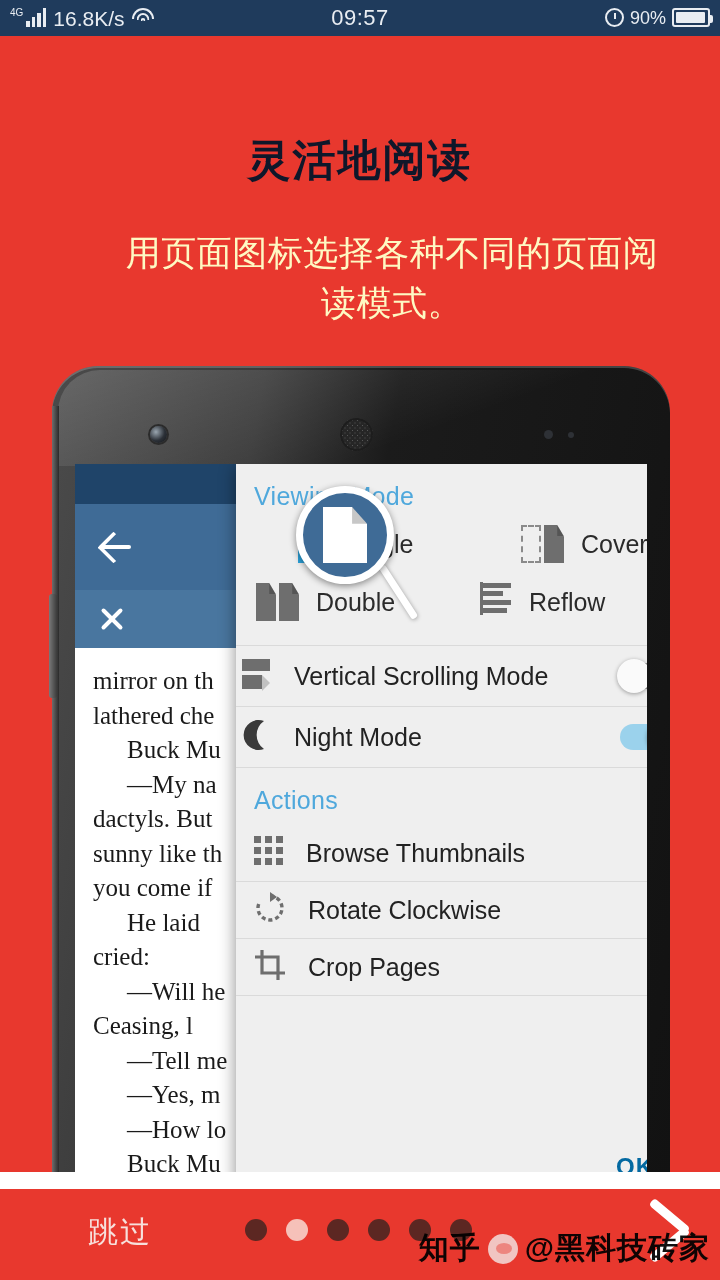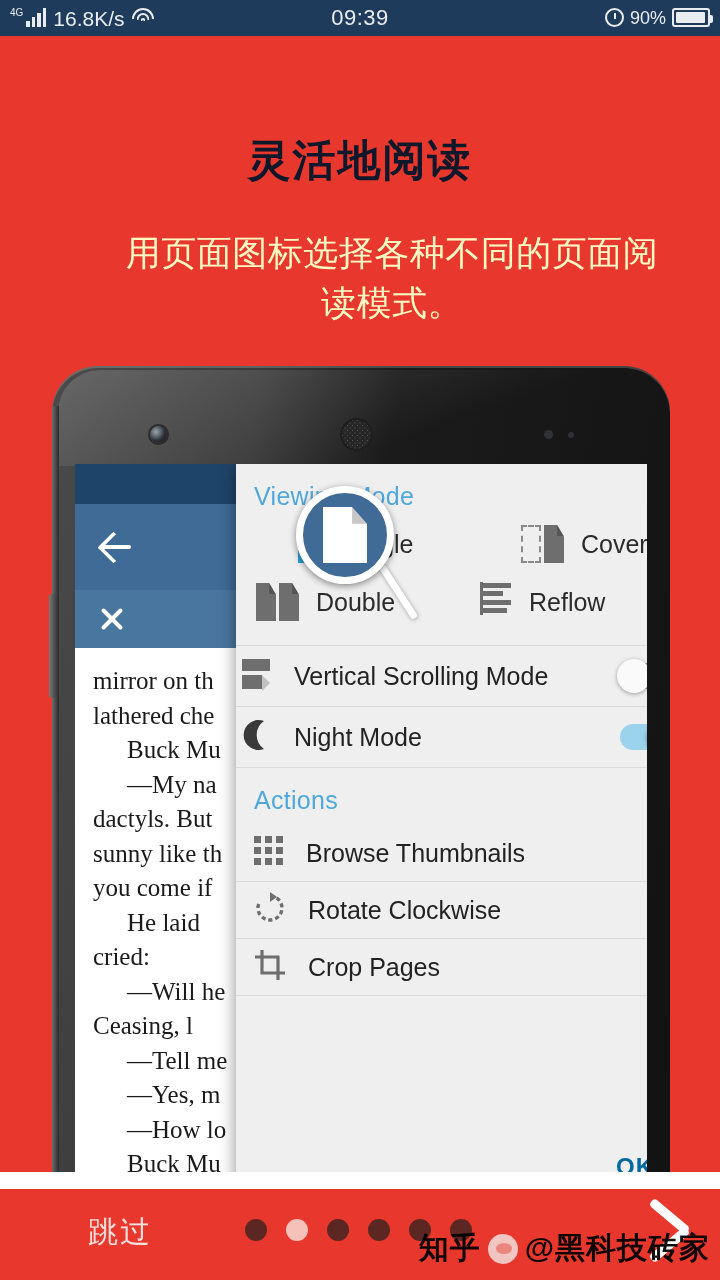--- a/index.html
+++ b/index.html
@@ -188,21 +188,21 @@
           <i></i>
           <i></i>
         </div>
       <div class="speed">16.8K/s</div>
       <div class="wifi-ic">
           <span></span>
           <span></span>
           <span></span>
         </div>
     </div>
-    <div class="sb-center">09:39</div>
+    <div class="sb-center">09:57</div>
     <div class="sb-right">
       <div class="alarm-ic"></div>
       <span>90%</span>
       <div class="batt">
           <i></i>
         </div>
     </div>
   </div>
 
   <div class="headline">灵活地阅读</div>

